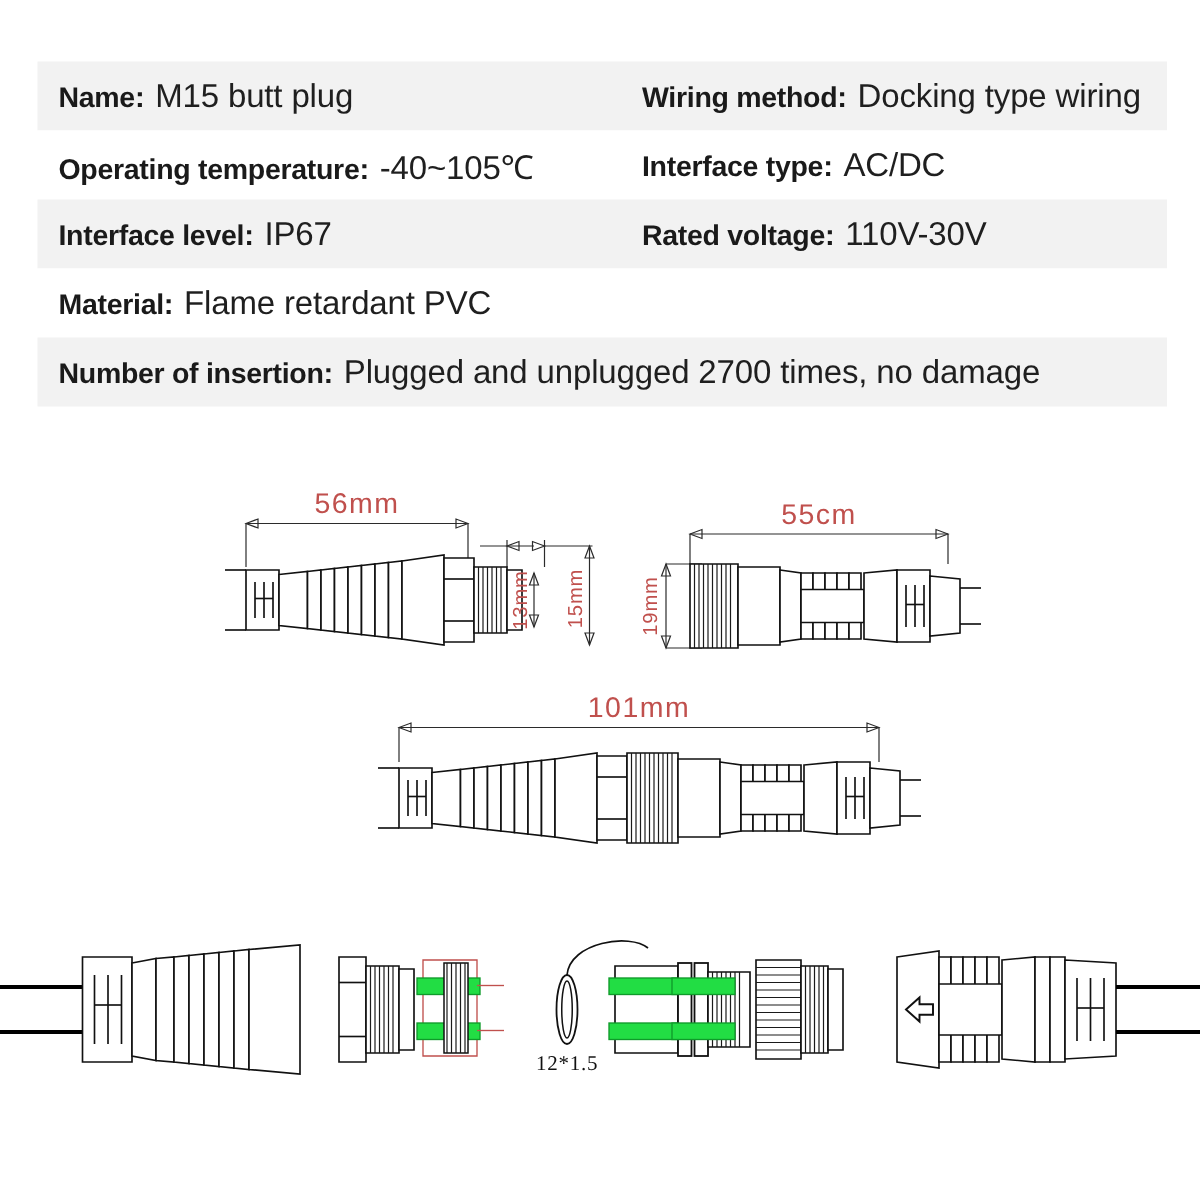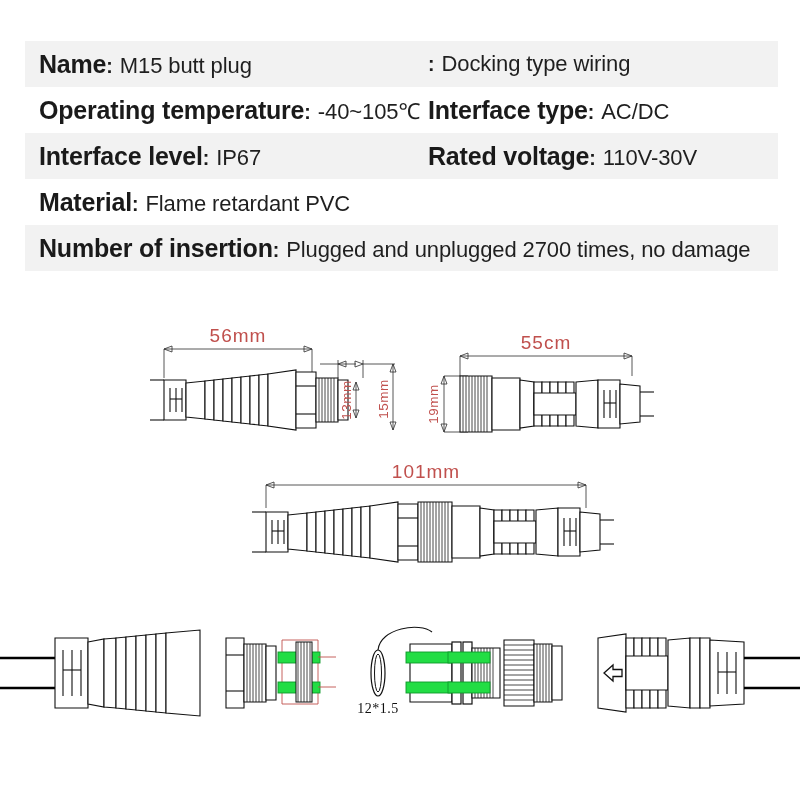--- a/index.html
+++ b/index.html
@@ -34,21 +34,21 @@
   .cell {
     display: flex;
     align-items: baseline;
     white-space: nowrap;
   }
   .cell-left  { position: absolute; left: 14px; }
   .cell-right { position: absolute; left: 403px; }
   .cell-full  { position: absolute; left: 14px; }
 
   .spec-label {
-    font-size: 25px;
+    font-size: 19px;
     font-weight: bold;
     color: #1a1a1a;
     letter-spacing: -0.2px;
   }
   .spec-colon {
     font-size: 19.5px;
     font-weight: bold;
     color: #1a1a1a;
     margin-right: 7px;
   }
@@ -104,20 +104,21 @@
 
   <div class="spec-table">
 
     <div class="spec-row shaded">
       <div class="cell cell-left">
         <span class="spec-label">Name</span>
         <span class="spec-colon">:</span>
         <span class="spec-value">M15 butt plug</span>
       </div>
       <div class="cell cell-right">
+        <span class="spec-label">Wiring method</span>
         <span class="spec-colon">:</span>
         <span class="spec-value">Docking type wiring</span>
       </div>
     </div>
 
     <div class="spec-row plain">
       <div class="cell cell-left">
         <span class="spec-label">Operating temperature</span>
         <span class="spec-colon">:</span>
         <span class="spec-value">-40~105℃</span>

